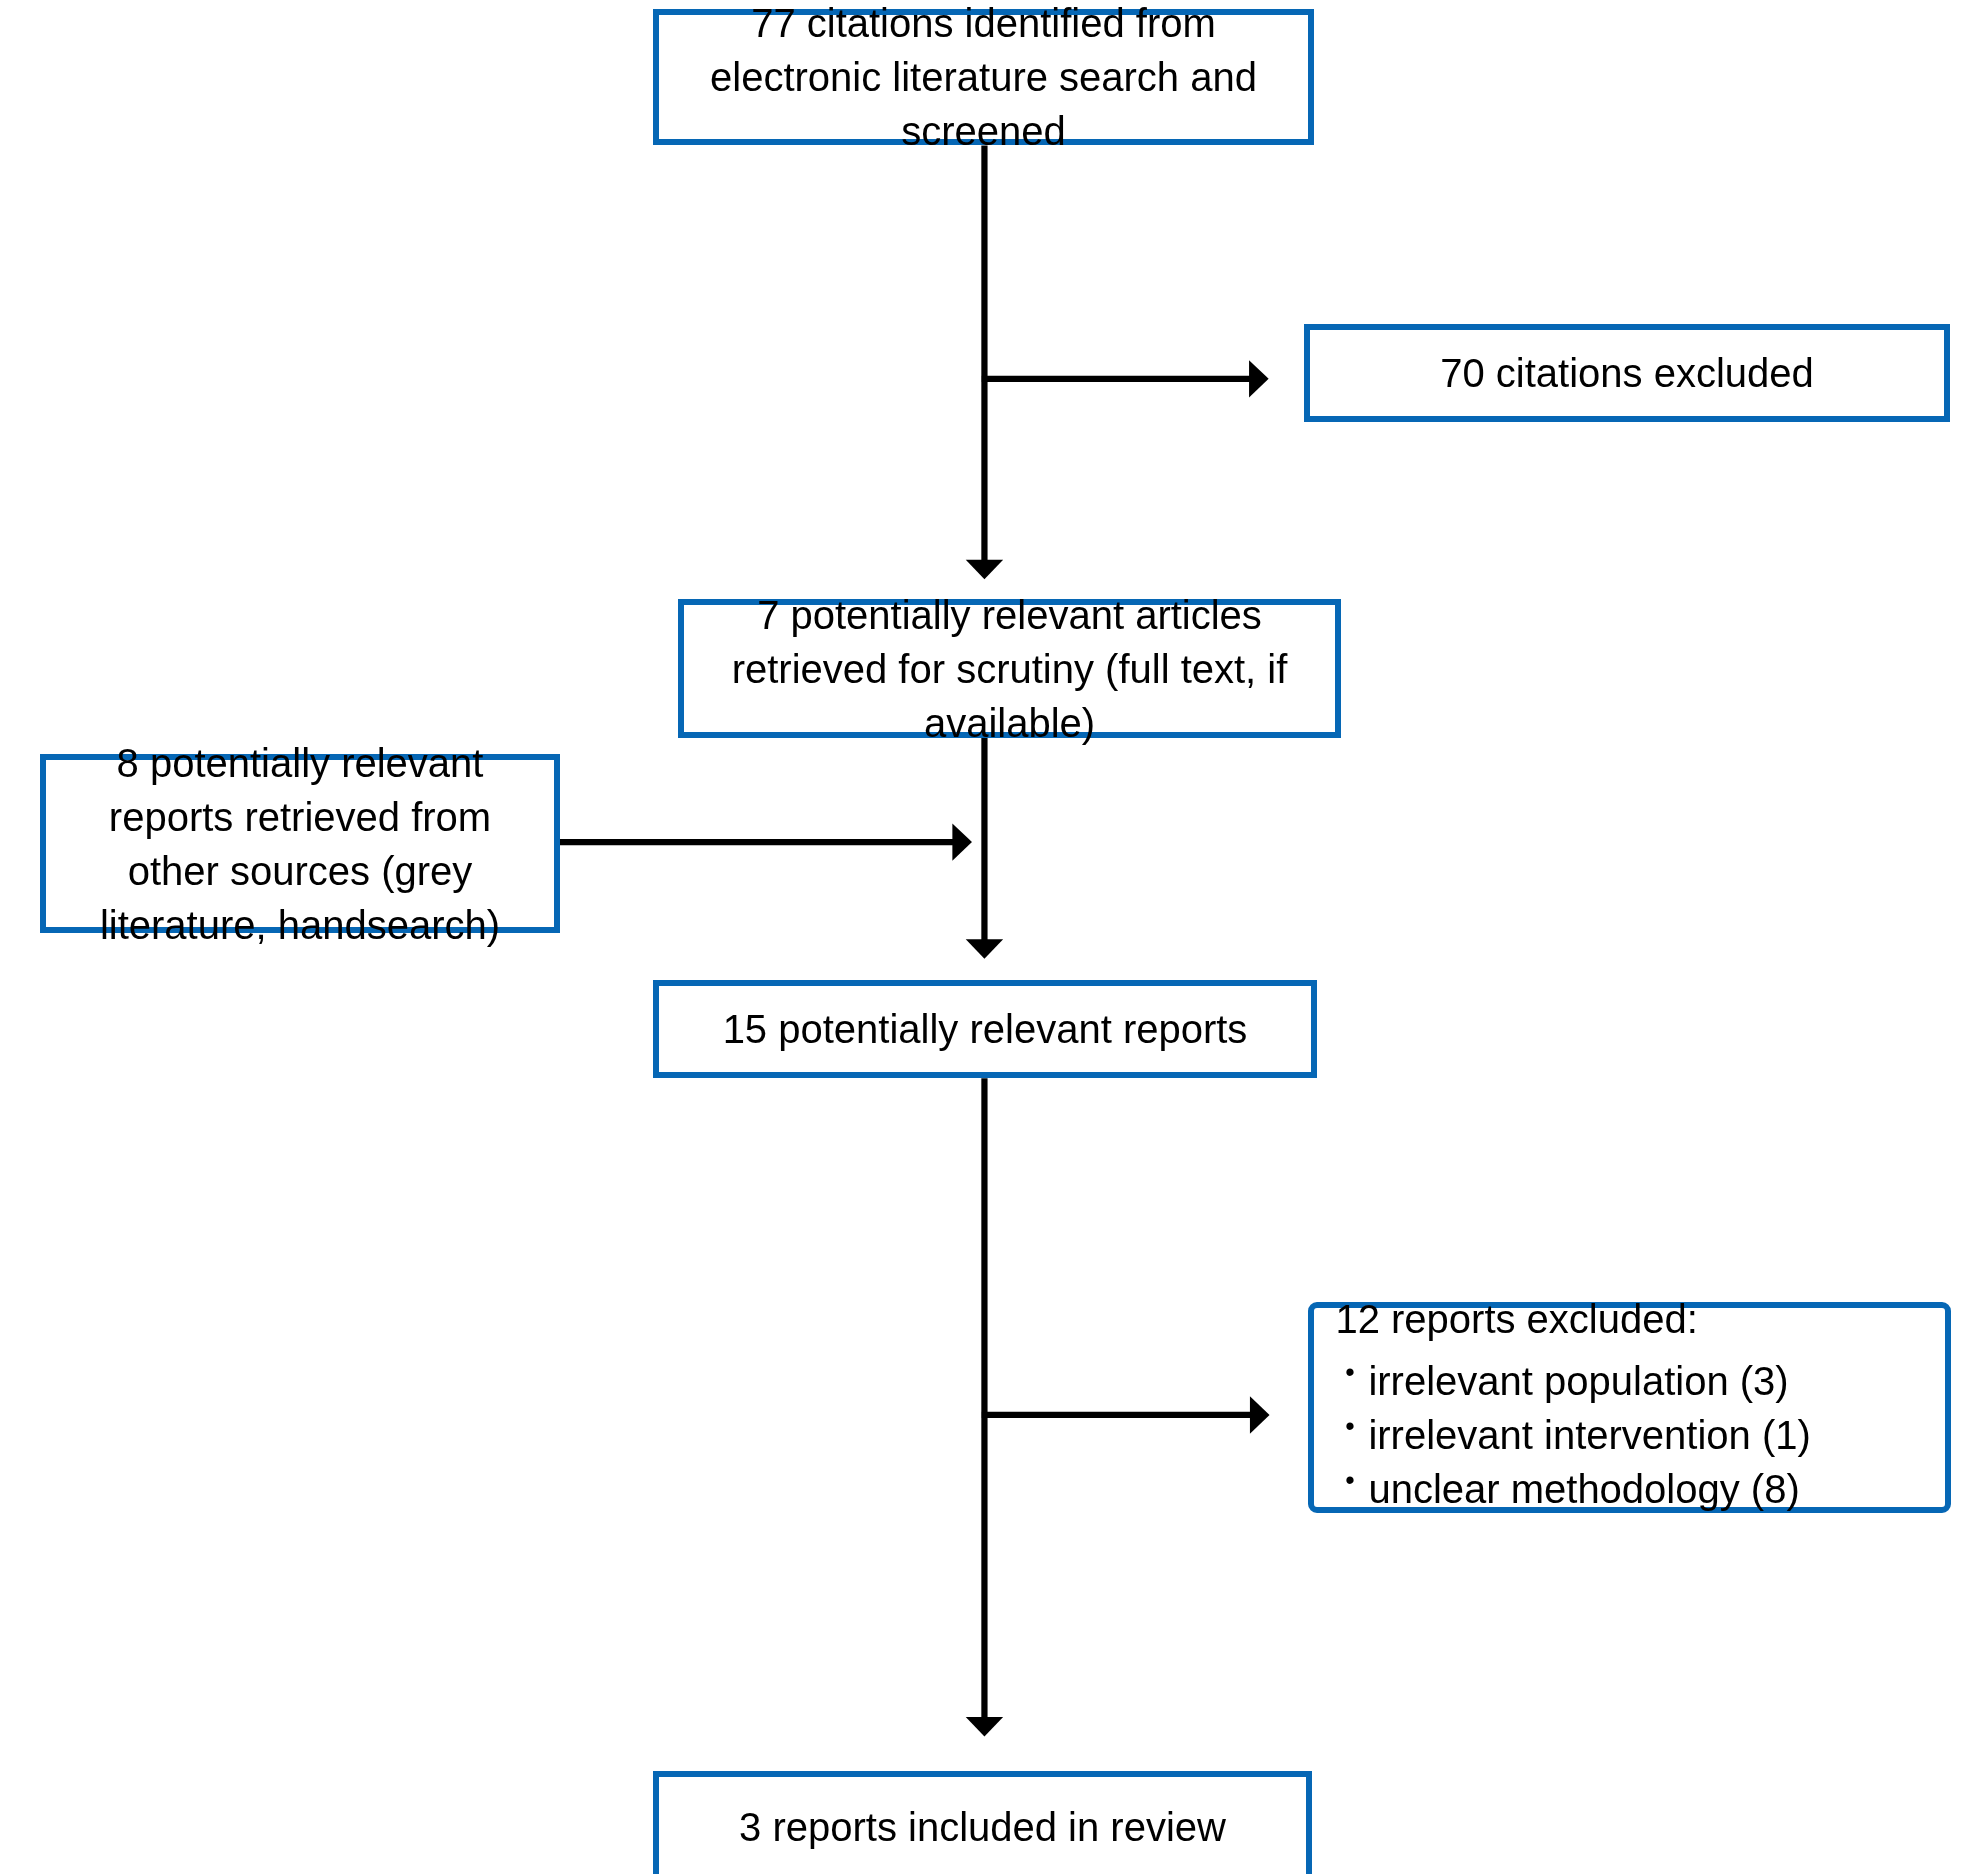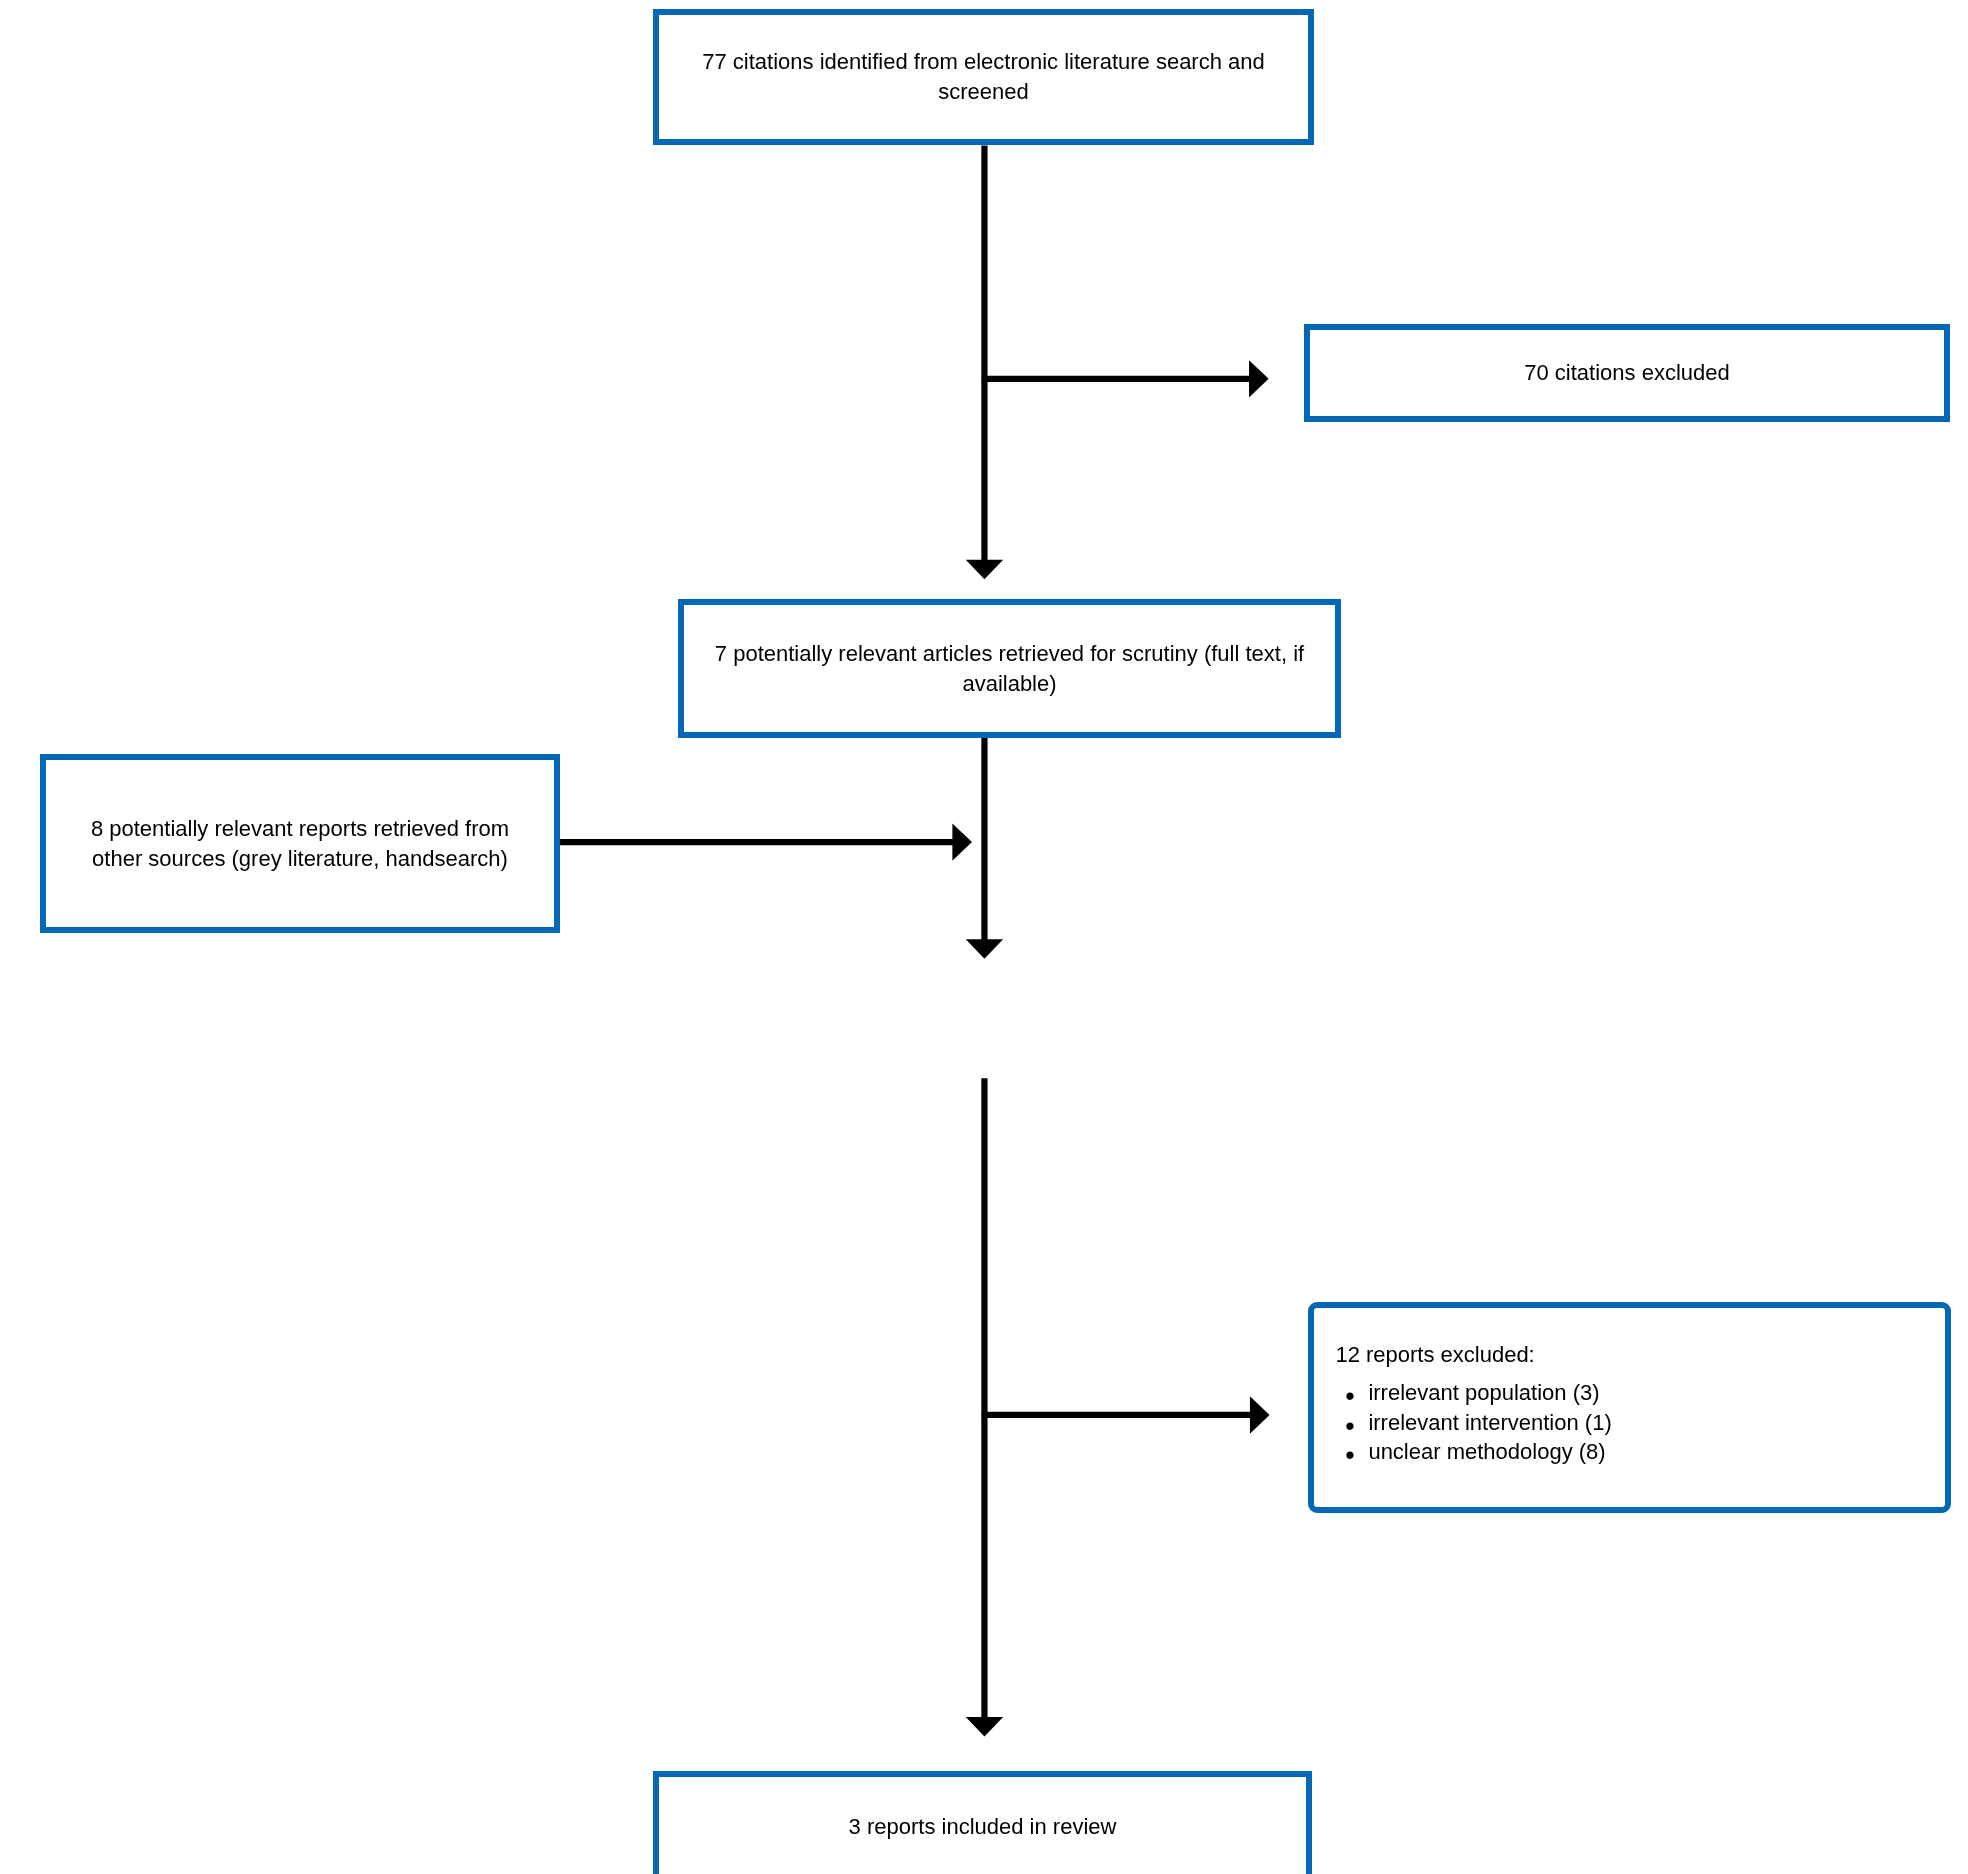--- a/index.html
+++ b/index.html
@@ -22,21 +22,21 @@
     width: 1968px;
     height: 1874px;
     pointer-events: none;
   }
   .node {
     position: absolute;
     box-sizing: border-box;
     border: 6.2px solid #0667b5;
     background: #ffffff;
     color: #000000;
-    font-size: 22px;
+    font-size: 40px;
     line-height: 1.35;
     display: flex;
     align-items: center;
     justify-content: center;
     text-align: center;
     padding: 7.1px 23px;
   }
   .node.align-left {
     justify-content: flex-start;
     text-align: left;
@@ -115,20 +115,23 @@
   </div>
 
   <div class="node node-articles-retrieved">
     <div>7 potentially relevant articles retrieved for scrutiny (full text, if available)</div>
   </div>
 
   <div class="node node-other-sources">
     <div>8 potentially relevant reports retrieved from other sources (grey literature, handsearch)</div>
   </div>
 
+  <div class="node node-relevant-reports">
+    <div>15 potentially relevant reports</div>
+  </div>
 
   <div class="node align-left node-reports-excluded">
     <div>
       <div>12 reports excluded:</div>
       <ul class="reasons">
         <li>irrelevant population (3)</li>
         <li>irrelevant intervention (1)</li>
         <li>unclear methodology (8)</li>
       </ul>
     </div>

